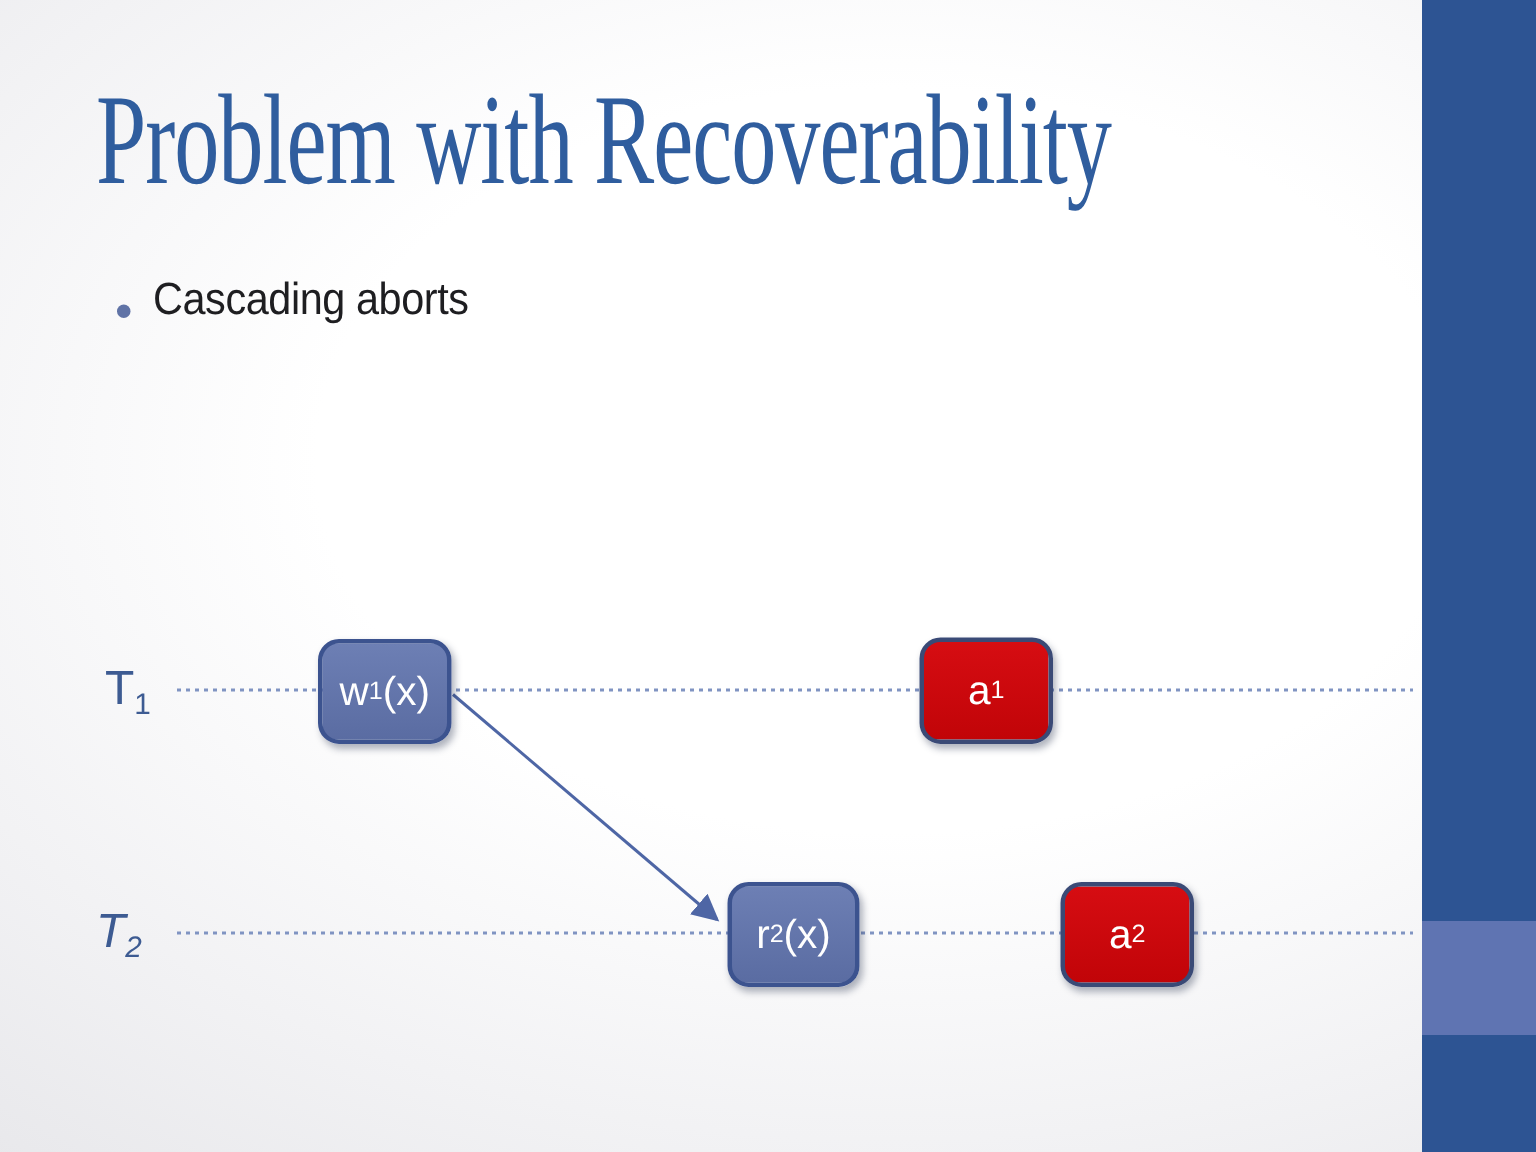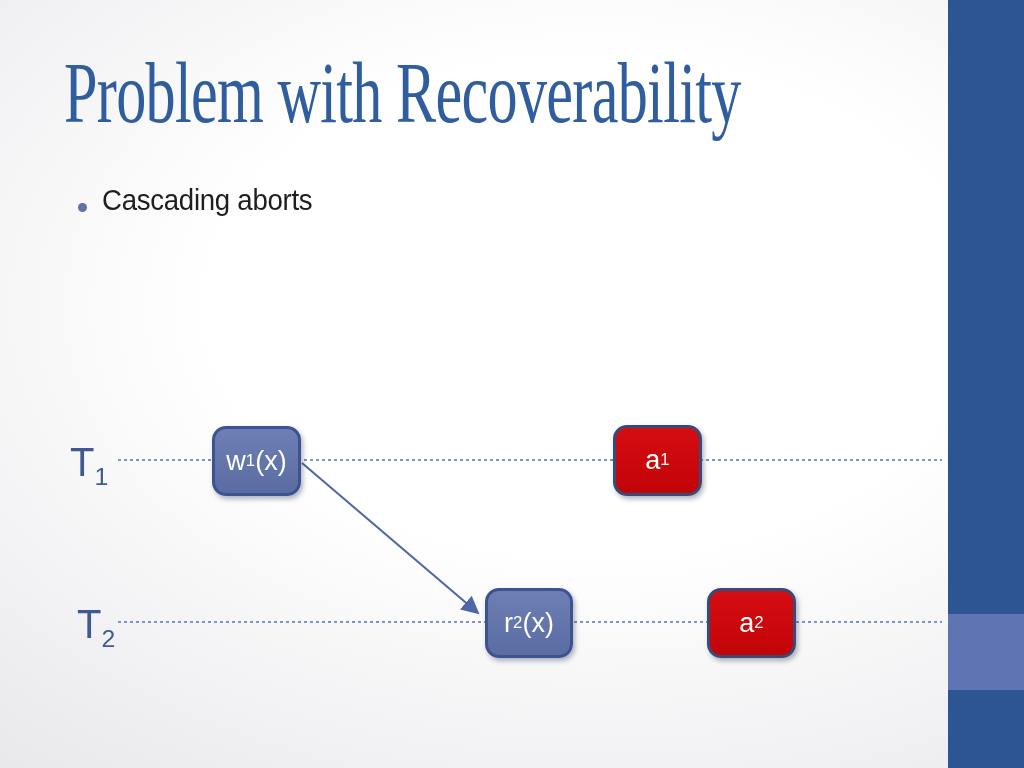--- a/index.html
+++ b/index.html
@@ -25,26 +25,26 @@
     width: 9px; height: 9px; border-radius: 50%; margin-top: 14px; flex: 0 0 auto;
     background: var(--bullet-dot, #6073A6);
   }
   .bullet-text {
     display: inline-block; margin-left: 15px; font-size: 30px; letter-spacing: -0.3px;
     color: #1E1E21; transform: scaleX(0.92); transform-origin: 0 0; white-space: nowrap;
   }
 
   
   .t-label {
-    position: absolute; font-size: 40px; color: var(--t-label, #3D5B92); line-height: 1;
+    position: absolute; font-size: 32px; color: var(--t-label, #3D5B92); line-height: 1;
     white-space: nowrap;
   }
   .t-label sub { font-size: 0.62em; vertical-align: -0.35em; }
   .t1-label { left: 70px;  top: 442px; }
-  .t2-label { left: 77px;  top: 604px; }
+  .t2-label { left: 64px;  top: 604px; font-style: italic; }
 
   
   .t-line {
     position: absolute; height: 2px; width: 824px; left: 118px;
     background: repeating-linear-gradient(to right, var(--timeline, #8094C2) 0 3px, transparent 3px 6px);
   }
   .t1-line { top: 459px; }
   .t2-line { top: 621px; }
 
   

